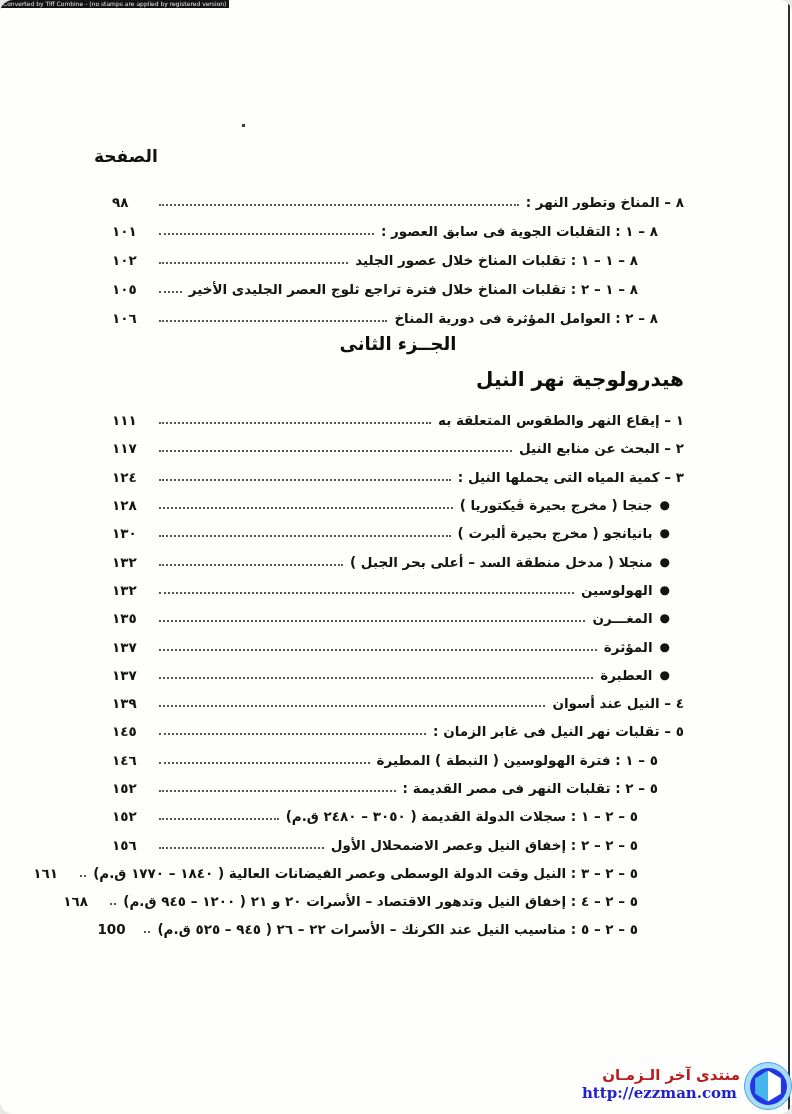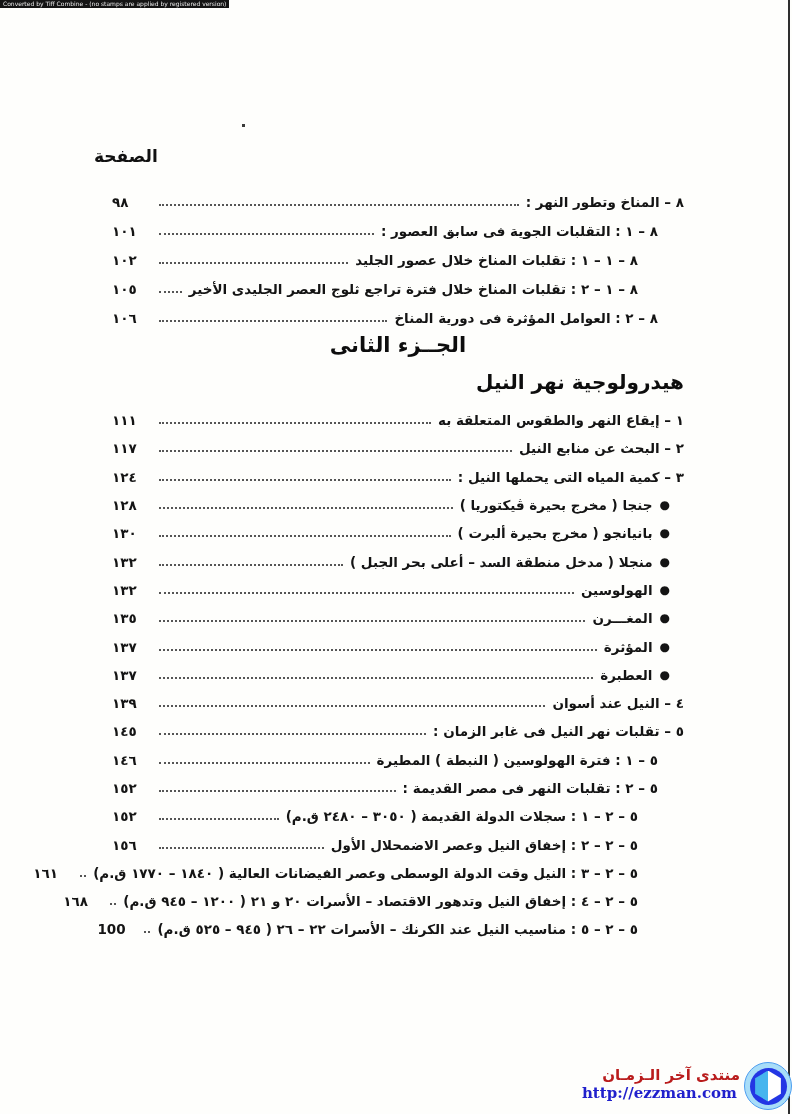--- a/index.html
+++ b/index.html
@@ -1,17 +1,17 @@
 <!DOCTYPE html>
 <html lang="ar"><head>
 <meta charset="utf-8">
 <style>
   html,body{margin:0;padding:0;}
   body{background:#e8e8e8;font-family:"DejaVu Sans",sans-serif;}
-  .page{position:relative;width:792px;height:1114px;background:#fefefc;overflow:hidden;margin:0 auto;}
+  .page{position:relative;width:792px;height:1114px;background:#fefefc;overflow:hidden;margin:0 auto;border-radius:13px;}
 
   
   .banner{position:absolute;top:0;left:0;height:8px;max-width:260px;background:#141414;color:#e8e8e8;
     font-size:6px;line-height:8px;white-space:nowrap;overflow:hidden;padding:0 3px;
     font-family:"DejaVu Sans",sans-serif;}
 
   
   .edge-line{position:absolute;top:0;right:2px;width:2px;height:1114px;background:#2e2e2e;}
 
   
@@ -29,21 +29,21 @@
   .leader{flex:1 1 auto;min-width:6px;border-bottom:2px dotted #555;height:0;margin:0 7px;
     transform:translateY(3px);}
   .page-num{flex:0 0 40px;text-align:left;font-size:13.5px;}
   .lvl-0{padding-right:0;}
   .lvl-1{padding-right:26px;}
   .lvl-2{padding-right:46px;}
   .lvl-bullet{padding-right:14px;}
   .bullet{margin-left:7px;font-size:12px;flex:0 0 auto;}
 
   .part-head{position:absolute;left:112px;top:333px;width:572px;text-align:center;direction:rtl;color:#0d0d0d;}
-  .part-head .l1{font-size:21px;font-weight:bold;letter-spacing:1px;margin:0 0 13px 0;}
+  .part-head .l1{font-size:18px;font-weight:bold;letter-spacing:1px;margin:0 0 13px 0;}
   .part-head .l2{font-size:20px;font-weight:bold;margin:0;text-align:right;}
 
   
   .footer-site{position:absolute;right:52px;top:1059px;direction:rtl;font-weight:bold;
     font-size:15px;color:#b91c1c;letter-spacing:1px;margin-top:7px;}
   .footer-url{position:absolute;right:55px;top:1084px;font-family:"DejaVu Serif",serif;
     font-weight:bold;font-size:15px;color:#2020cc;}
   .logo{position:absolute;left:744px;top:1062px;width:46px;height:46px;border-radius:50%;
     background:#a8ddf8;border:1px solid #4e9ef0;display:flex;align-items:center;justify-content:center;}
   .logo-inner{width:37px;height:37px;border-radius:50%;background:#2336e4;

